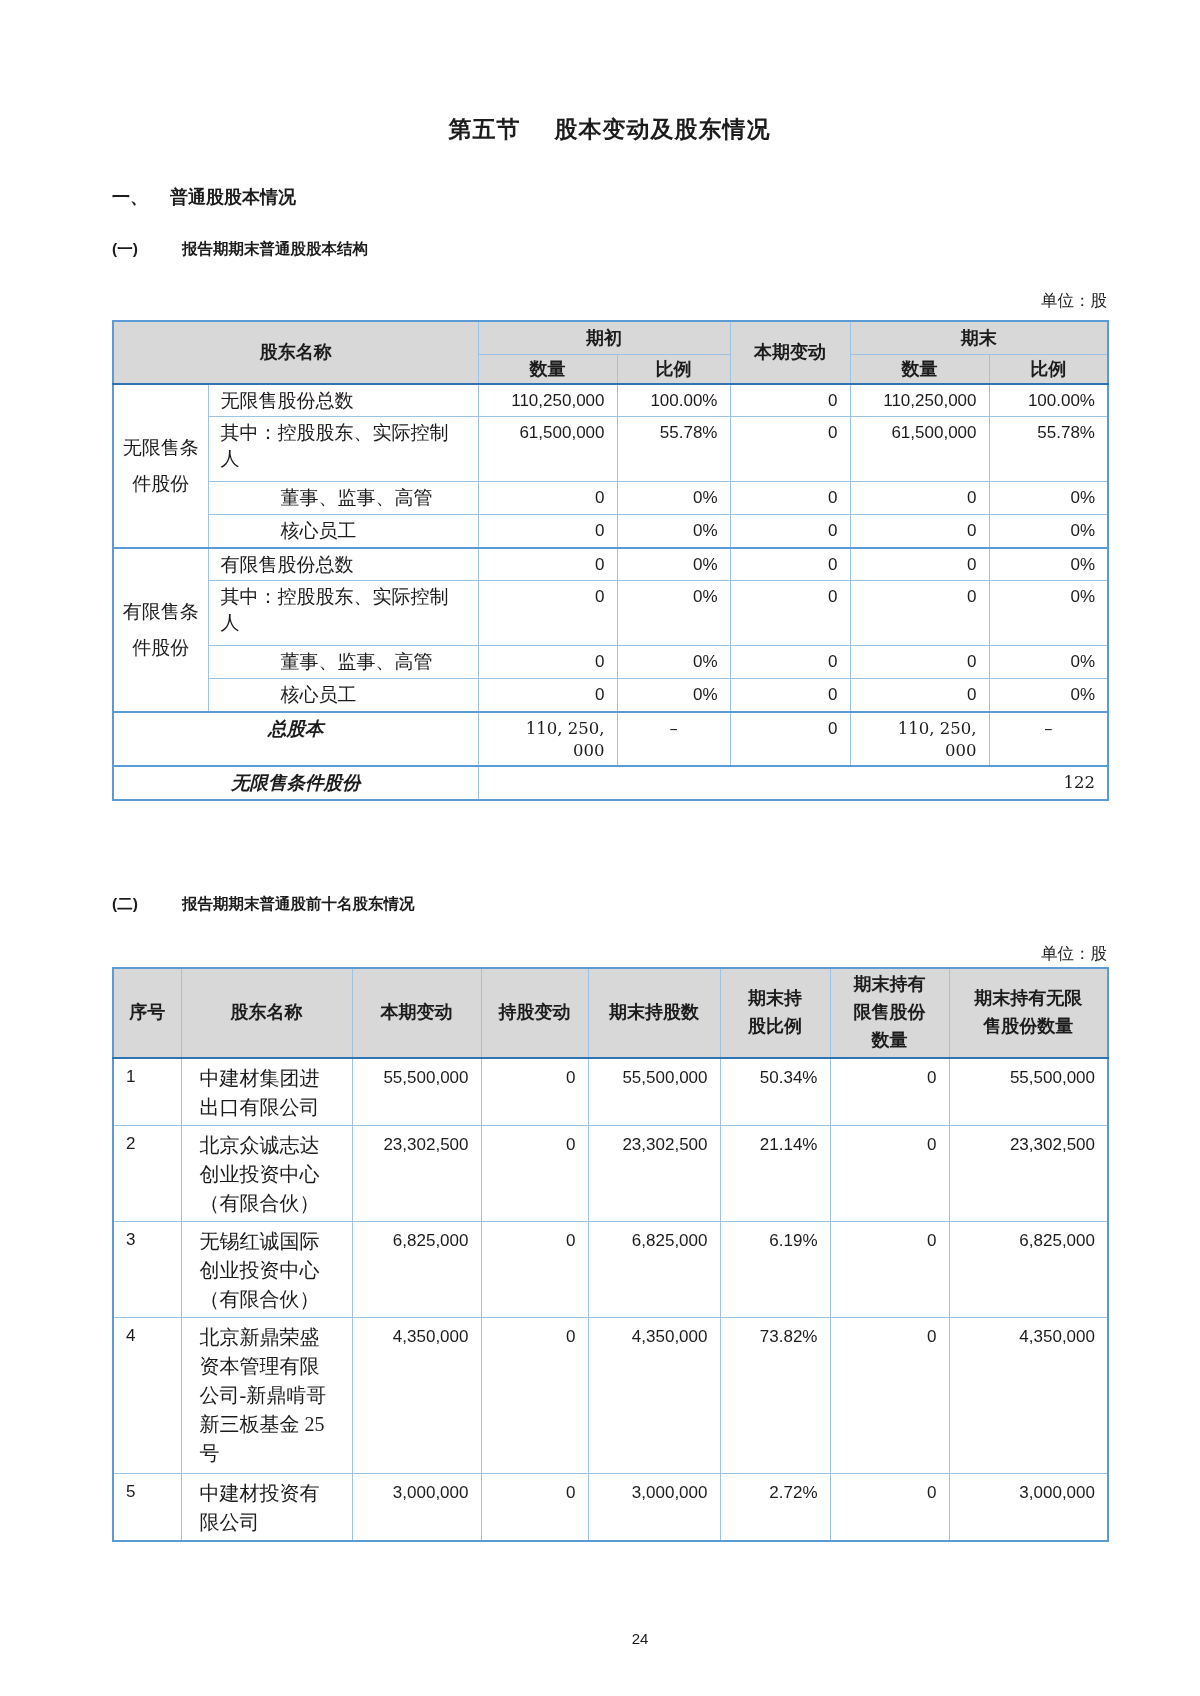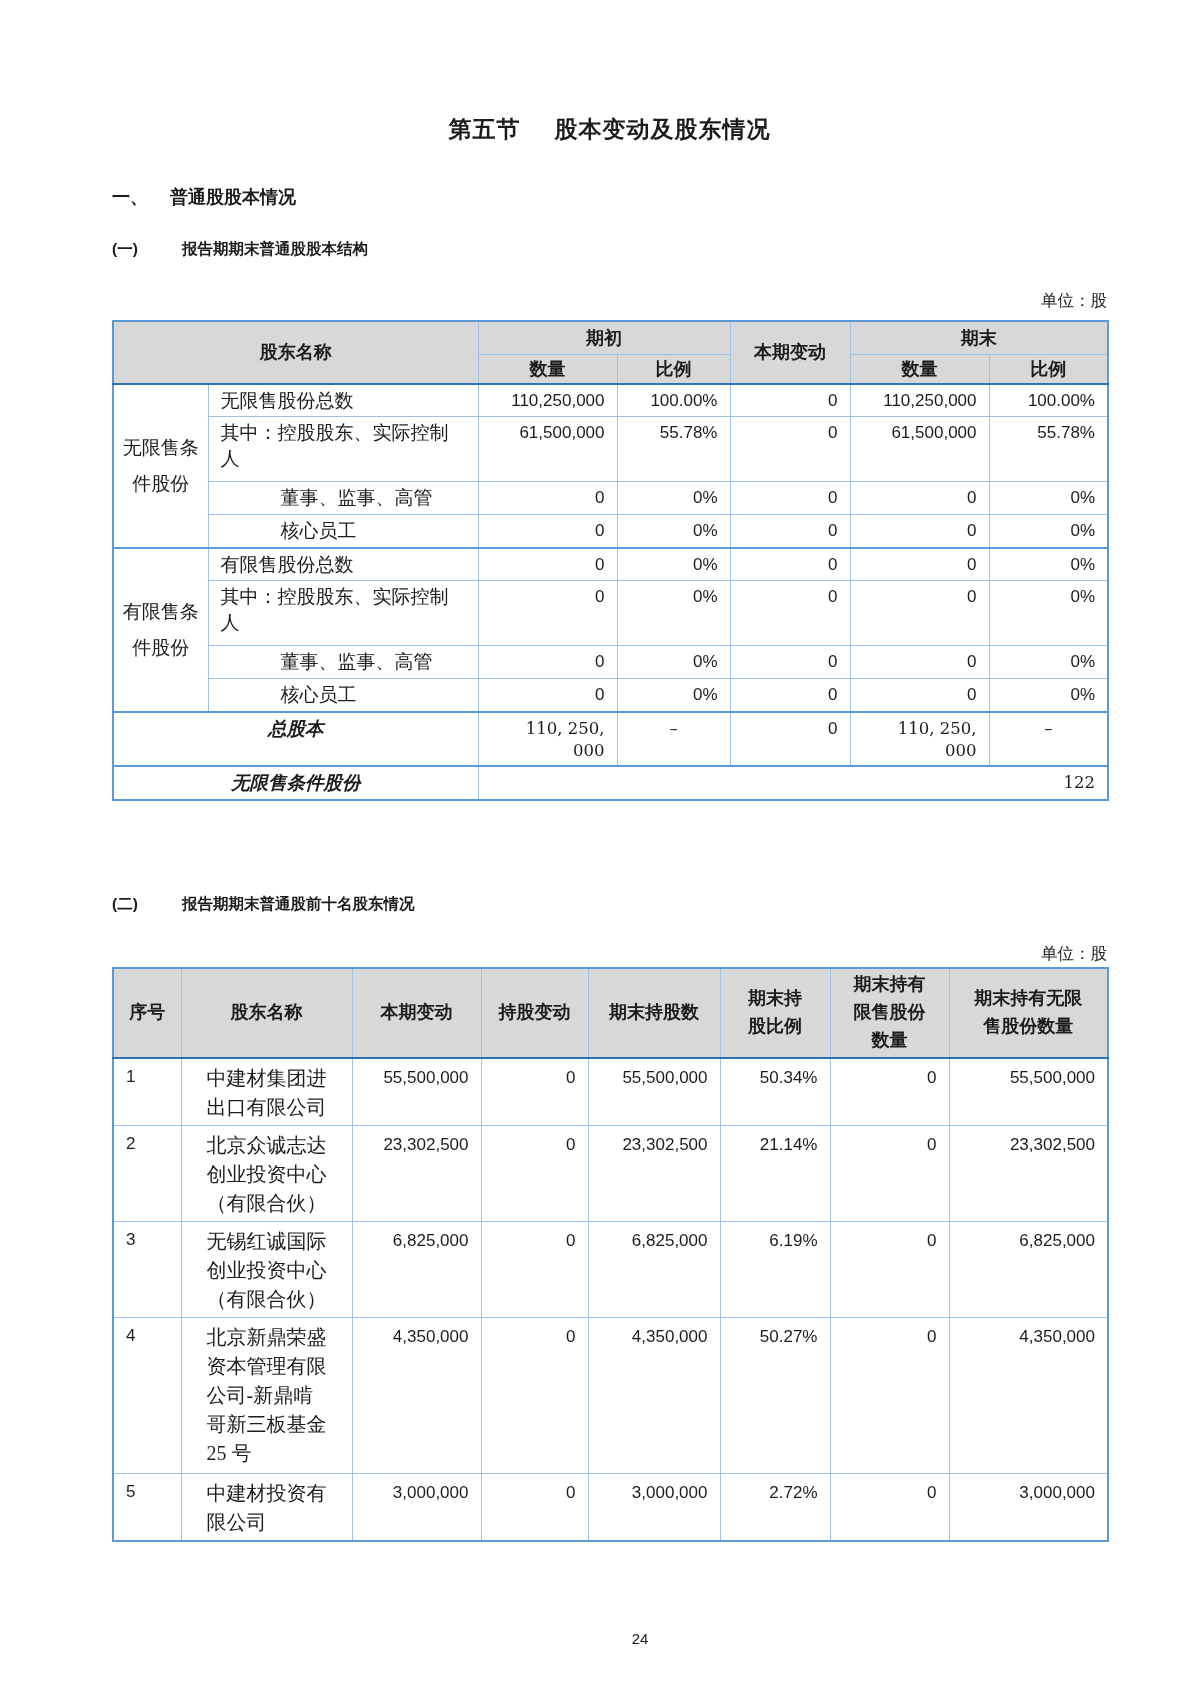--- a/index.html
+++ b/index.html
@@ -122,21 +122,21 @@
   .t2 tr.hdr{height:86px;}
   .t2 td.c-ratio-h{padding:2px 20px;}
   .t2 td.c-restr-h{padding:2px 23px;}
   .t2 td.c-unrestr-h{padding:2px 18px;}
   .t2 td.no{
     font-family:"Liberation Sans","DejaVu Sans",sans-serif;
     font-size:17px;text-align:left;padding:7px 8px 3px 12px;
   }
   .t2 td.name{
     font-size:20px;line-height:29px;
-    padding:5px 20px 3px 25px;
+    padding:5px 20px 3px 18px;
     margin-left:7px;
   }
   .t2 td.num{
     font-family:"Liberation Sans","DejaVu Sans",sans-serif;
     font-size:17px;text-align:right;padding-top:8px;padding-right:12px;margin-top:36px;
   }
   .t2 tr.row1{height:66px;}
   .t2 tr.row2{height:96px;}
   .t2 tr.row3{height:96px;}
   .t2 tr.row4{height:156px;}
@@ -334,21 +334,21 @@
       <td class="num">6.19%</td>
       <td class="num">0</td>
       <td class="num">6,825,000</td>
     </tr>
     <tr class="row4">
       <td class="no">4</td>
       <td class="name">北京新鼎荣盛资本管理有限公司-新鼎啃哥新三板基金 25 号</td>
       <td class="num">4,350,000</td>
       <td class="num">0</td>
       <td class="num">4,350,000</td>
-      <td class="num">50.27%</td>
+      <td class="num">73.82%</td>
       <td class="num">0</td>
       <td class="num">4,350,000</td>
     </tr>
     <tr class="row5">
       <td class="no">5</td>
       <td class="name">中建材投资有限公司</td>
       <td class="num">3,000,000</td>
       <td class="num">0</td>
       <td class="num">3,000,000</td>
       <td class="num">2.72%</td>

